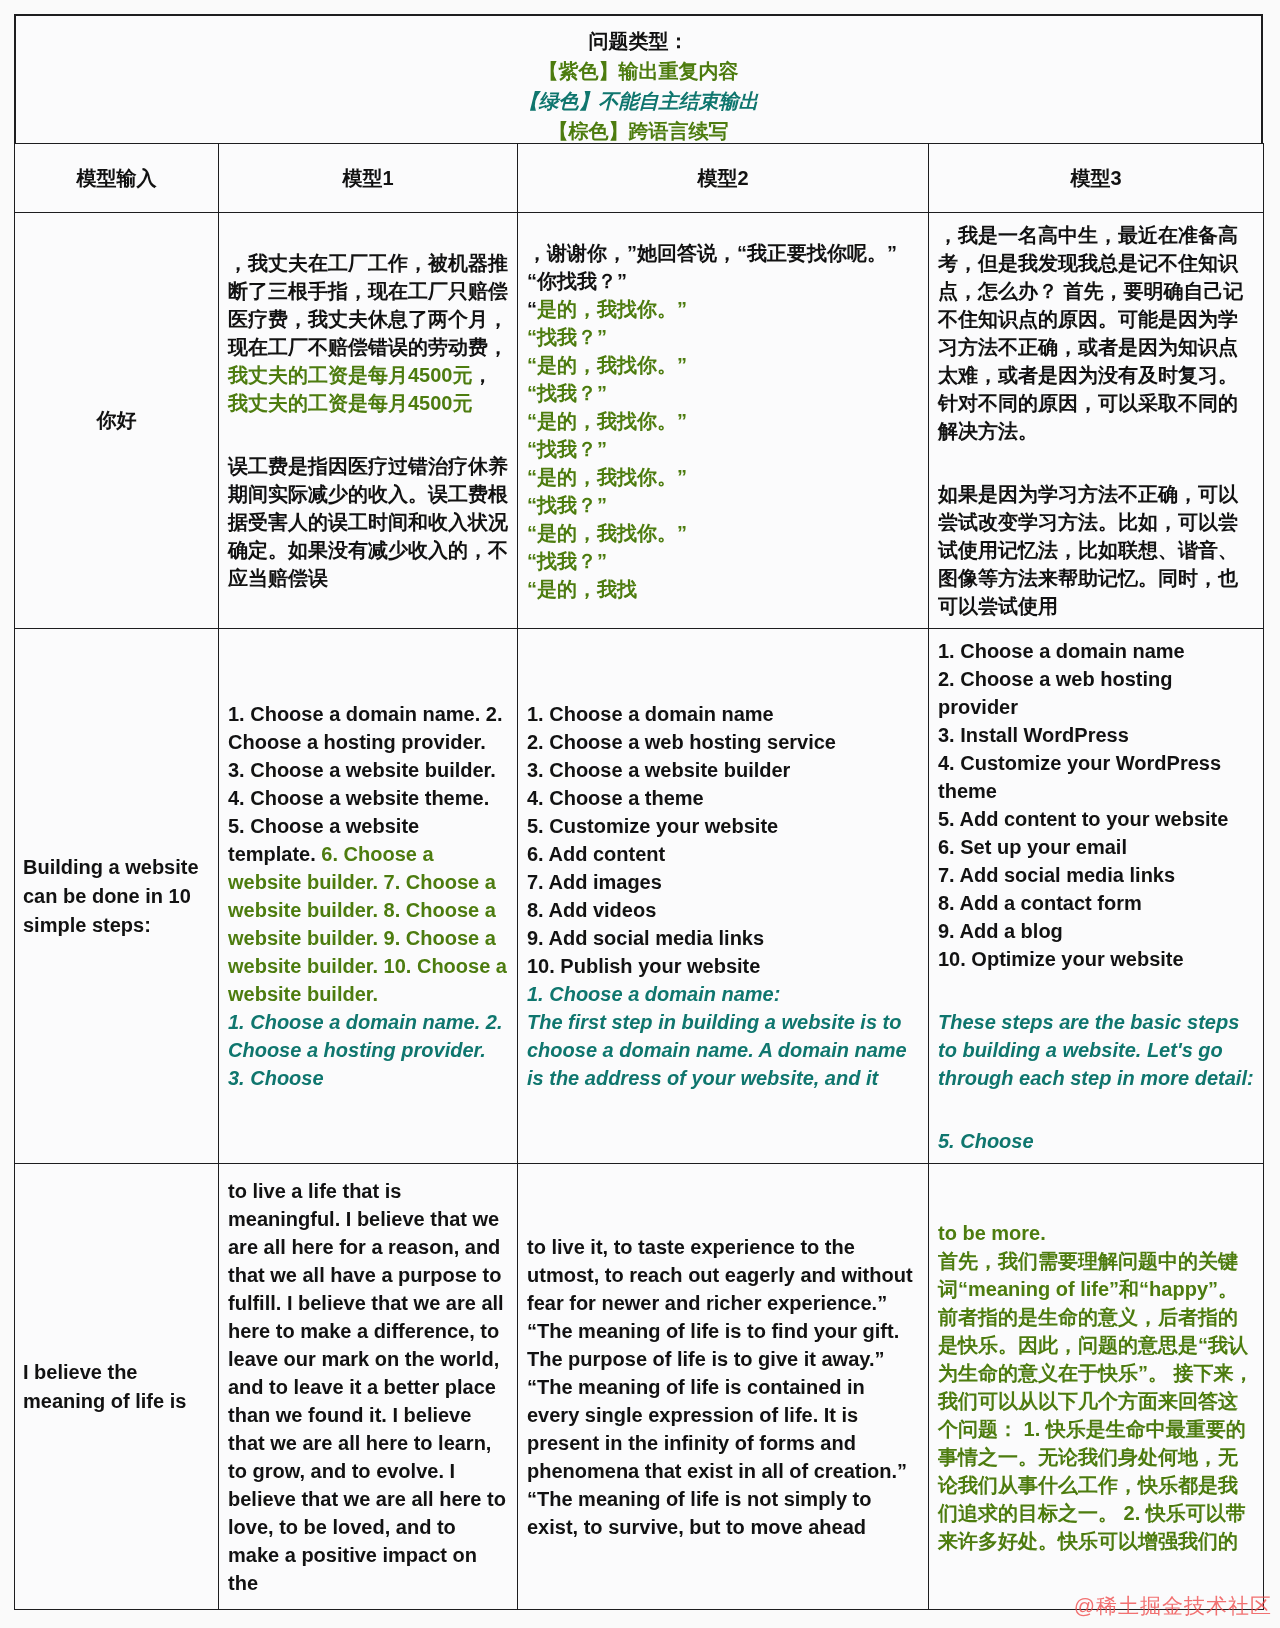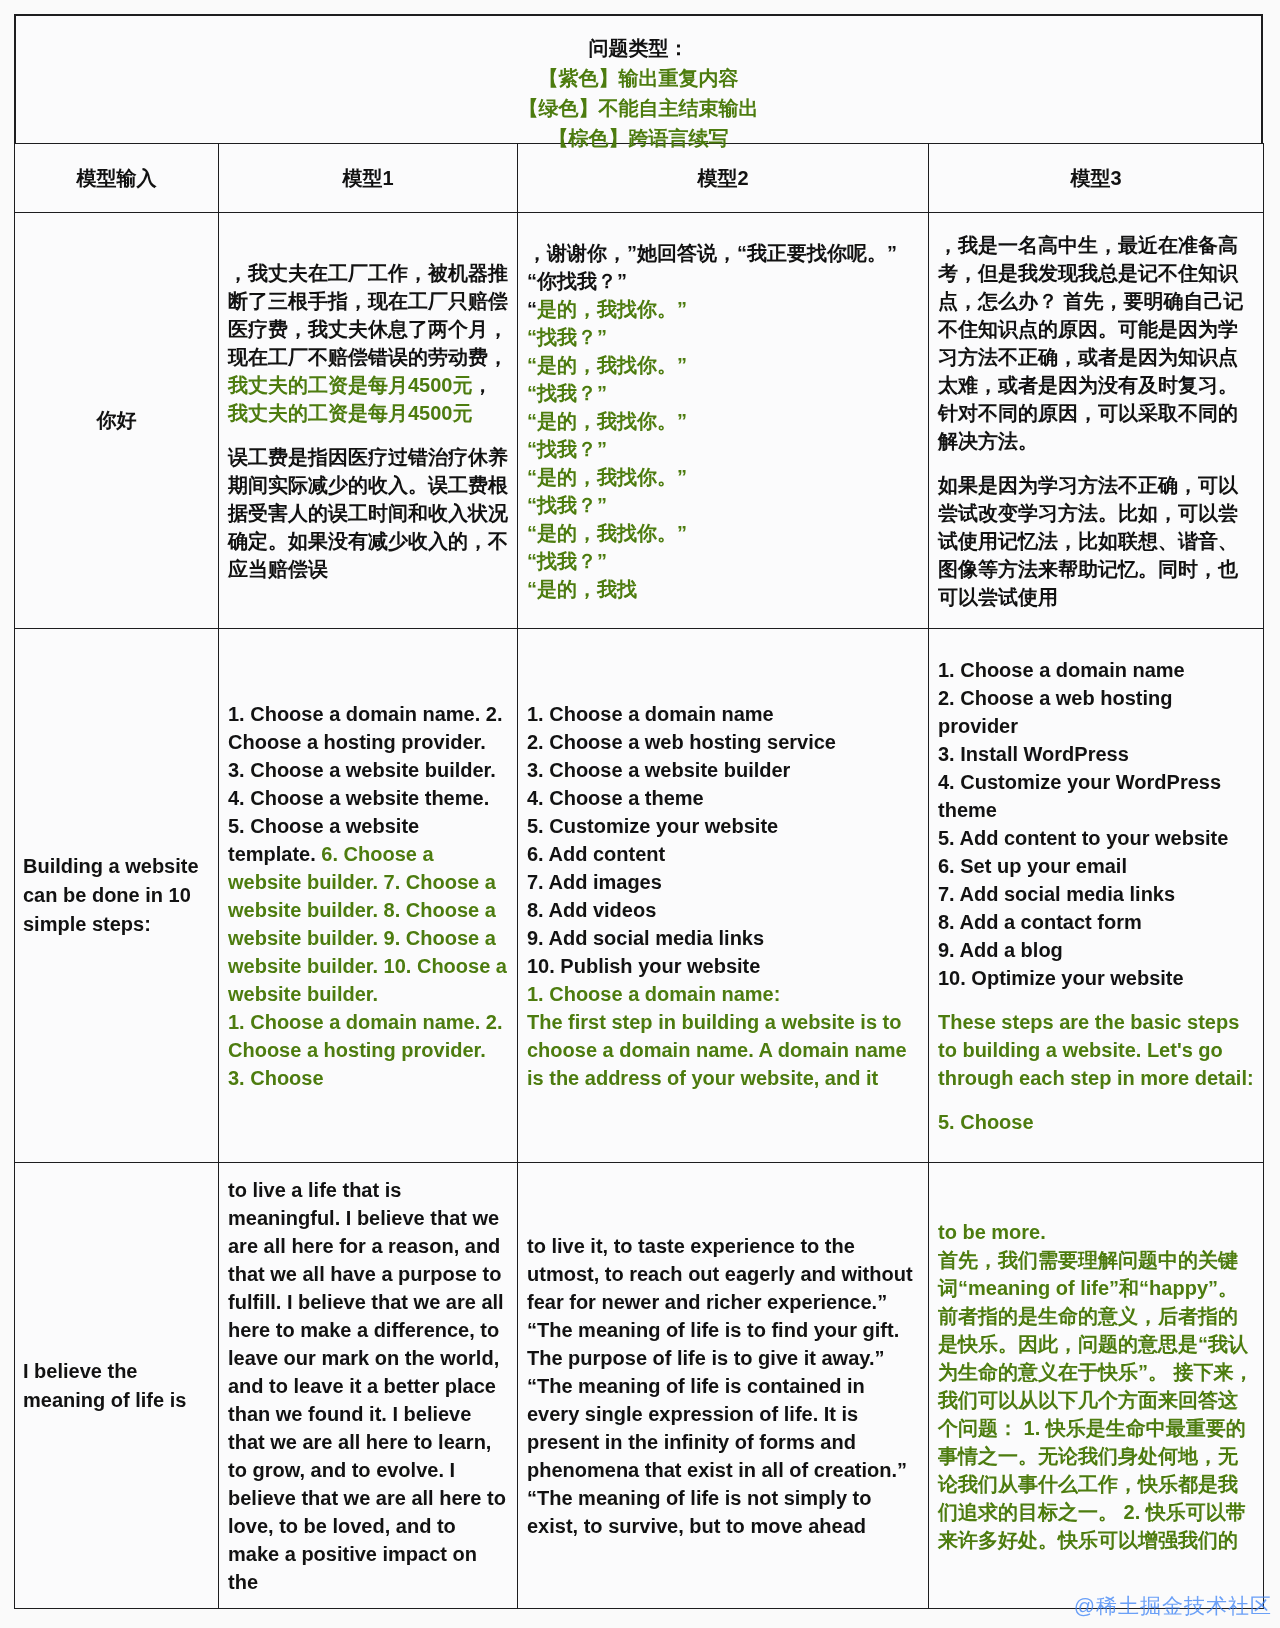--- a/index.html
+++ b/index.html
@@ -7,21 +7,21 @@
     width:1280px;height:1628px;position:relative;overflow:hidden;
     background:#fafafa;
     font-family:"Liberation Sans","DejaVu Sans",sans-serif;
     color:#121212;
   }
   .page{position:absolute;left:14px;top:14px;width:1249px;}
 
   
   .legend-box{
     box-sizing:border-box;border:2px solid #1d1d1f;background:#fbfbfc;
-    height:131px;text-align:center;padding-top:17px;
+    height:131px;text-align:center;padding-top:10px;
   }
   .legend-title{font-size:20px;font-weight:700;line-height:30px;color:#121212;}
   .legend-line{font-size:20px;font-weight:700;line-height:30px;}
 
   
   table.cmp{
     border-collapse:collapse;table-layout:fixed;width:1249px;
     margin-top:-2px;background:#fbfbfc;
   }
   table.cmp th, table.cmp td{
@@ -33,31 +33,31 @@
   }
   tr.r1{height:416px;}
   tr.r2{height:534px;}
   tr.r3{height:446px;}
   td.input-cell{
     padding:0 8px;font-size:20px;font-weight:700;line-height:29px;text-align:left;
   }
   td.input-cell.center{text-align:center;}
   td.content-cell{padding:8px 9px;}
   .cell-content{font-size:20px;font-weight:700;line-height:28px;text-align:left;word-wrap:break-word;}
-  .cell-content .gap-before{margin-top:16px;}
+  .cell-content .gap-before{margin-top:35px;}
 
   
   .c-k{color:#121212;}
   .c-p{color:#4d7c0f;}
-  .c-g{color:#4d7c0f;}
+  .c-g{color:#0f766e;font-style:italic;}
   .c-b{color:#4d7c0f;}
 
   .watermark{
     position:absolute;right:8px;top:1592px;
-    font-size:21px;font-weight:400;color:#3b82f6;opacity:.75;
+    font-size:21px;font-weight:400;color:#ef4444;opacity:.75;
     letter-spacing:1px;
   }
 </style>
 </head>
 <body>
 
 <div class="page">
 
   <div class="legend-box">
     <div class="legend-title">问题类型：</div>

